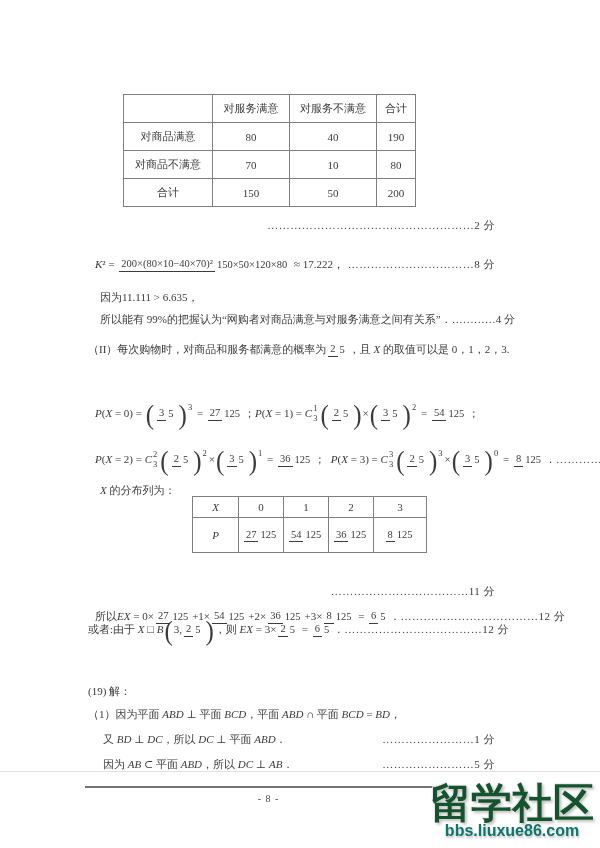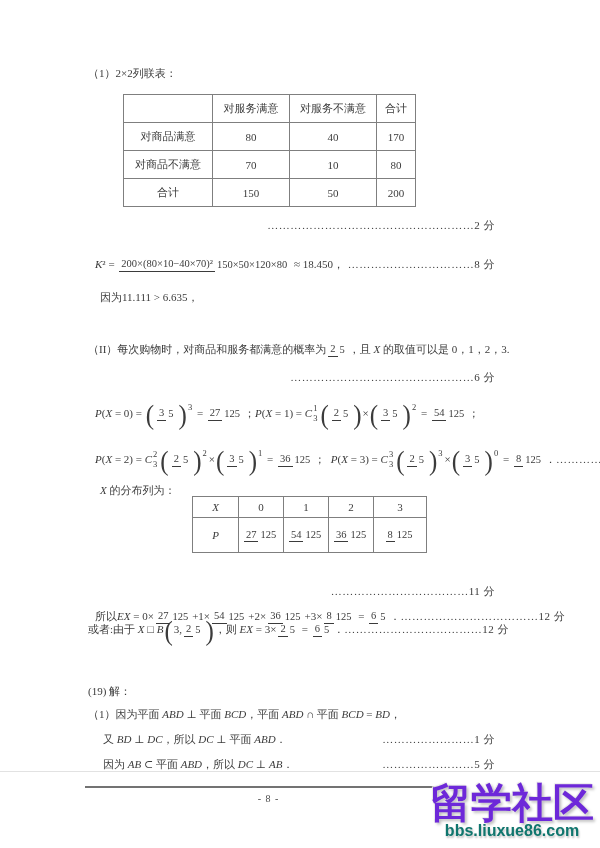--- a/index.html
+++ b/index.html
@@ -43,48 +43,45 @@
   .dtable .d4{width:48px;}
   td.lbl{font-style:italic;}
   .dtable .frac{margin:0 auto;}
   
   .faint-rule{position:absolute;top:771px;left:0;width:600px;height:1px;background:#e2e2e2;}
   .footer-rule{position:absolute;top:786px;left:85px;width:367px;height:2px;background:#737373;}
   .page-num{position:absolute;top:793px;left:85px;width:367px;text-align:center;
             font-size:10px;letter-spacing:1px;color:#4a4a4a;}
   .watermark{position:absolute;left:424px;top:782px;width:176px;text-align:center;
              font-family:"Liberation Sans","DejaVu Sans",sans-serif;}
-  .wm-title{font-size:41px;font-weight:bold;line-height:1.05;color:#6d28d9;
+  .wm-title{font-size:41px;font-weight:bold;line-height:1.05;color:#14532d;
             letter-spacing:0px;
             text-shadow:0 0 1px #d9d9d9,2px 2px 3px #bfbfbf,-1px -1px 1px #ececec;}
   .wm-url{font-size:16px;font-weight:bold;margin-top:-3px;color:#0f766e;
           text-shadow:0 0 1px #dcdcdc,1px 2px 2px #c4c4c4;}
 </style>
 </head>
 <body>
 
 <div class="page">
 
-  <div class="row" style="top:66px;height:16px">
-    <div class="mline"><span class="mt">（1）2×2列联表：</span></div>
-  </div>
 
   <table class="ctable">
     <tbody>
         <tr>
       <td class="c0"></td>
       <td class="c1">对服务满意</td>
       <td class="c2">对服务不满意</td>
       <td class="c3">合计</td>
     </tr>
     <tr>
       <td>对商品满意</td>
       <td>80</td>
       <td>40</td>
-      <td>170</td>
+      <td>190</td>
     </tr>
     <tr>
       <td>对商品不满意</td>
       <td>70</td>
       <td>10</td>
       <td>80</td>
     </tr>
     <tr>
       <td>合计</td>
       <td>150</td>
@@ -92,36 +89,36 @@
       <td>200</td>
     </tr>
   </tbody>
     </table>
 
   <div class="row end" style="top:219px;height:14px">
     <div class="leader">………………………………………………2 分</div>
   </div>
 
   <div class="row" style="top:243px;height:44px">
-    <div class="mline" style="padding-left:7px"><span class="mi">K</span><span class="mt">² = </span><span class="frac"><span class="fn">200×(80×10−40×70)²</span><span class="fd">150×50×120×80</span></span><span class="mt"> ≈ 18.450，</span></div>
+    <div class="mline" style="padding-left:7px"><span class="mi">K</span><span class="mt">² = </span><span class="frac"><span class="fn">200×(80×10−40×70)²</span><span class="fd">150×50×120×80</span></span><span class="mt"> ≈ 17.222，</span></div>
     <div class="leader">……………………………8 分</div>
   </div>
 
   <div class="row" style="top:290px;height:16px">
     <div class="mline" style="padding-left:12px"><span class="mt">因为11.111 &gt; 6.635，</span></div>
   </div>
 
+  <div class="row" style="top:312px;height:16px">
+    <div class="mline" style="padding-left:12px"><span class="mt">所以能有 99%的把握认为“网购者对商品满意与对服务满意之间有关系”．</span><span class="mt">…………4 分</span></div>
+  </div>
 
   <div class="row" style="top:335px;height:30px">
     <div class="mline"><span class="mt">（II）每次购物时，对商品和服务都满意的概率为</span><span class="frac"><span class="fn">2</span><span class="fd">5</span></span><span class="mt">，且 </span><span class="mi">X</span><span class="mt"> 的取值可以是 0，1，2，3.</span></div>
   </div>
 
-  <div class="row end" style="top:371px;height:14px">
-    <div class="leader">…………………………………………6 分</div>
-  </div>
 
   <div class="row" style="top:395px;height:38px">
     <div class="mline" style="padding-left:7px"><span class="mi">P</span><span class="mt">(</span><span class="mi">X</span><span class="mt"> = 0) = </span><span class="pf"><span class="paren">(</span><span class="frac"><span class="fn">3</span><span class="fd">5</span></span><span class="paren">)</span><span class="exp">3</span></span><span class="mt"> = </span><span class="frac"><span class="fn">27</span><span class="fd">125</span></span><span class="mt">；</span><span class="mi">P</span><span class="mt">(</span><span class="mi">X</span><span class="mt"> = 1) = </span><span class="cs"><span class="mi">C</span><span class="ss"><span class="sup">1</span><span class="sub">3</span></span></span><span class="pf"><span class="paren">(</span><span class="frac"><span class="fn">2</span><span class="fd">5</span></span><span class="paren">)</span></span><span class="mt">×</span><span class="pf"><span class="paren">(</span><span class="frac"><span class="fn">3</span><span class="fd">5</span></span><span class="paren">)</span><span class="exp">2</span></span><span class="mt"> = </span><span class="frac"><span class="fn">54</span><span class="fd">125</span></span><span class="mt">；</span></div>
   </div>
 
   <div class="row" style="top:441px;height:38px">
     <div class="mline" style="padding-left:7px"><span class="mi">P</span><span class="mt">(</span><span class="mi">X</span><span class="mt"> = 2) = </span><span class="cs"><span class="mi">C</span><span class="ss"><span class="sup">2</span><span class="sub">3</span></span></span><span class="pf"><span class="paren">(</span><span class="frac"><span class="fn">2</span><span class="fd">5</span></span><span class="paren">)</span><span class="exp">2</span></span><span class="mt">×</span><span class="pf"><span class="paren">(</span><span class="frac"><span class="fn">3</span><span class="fd">5</span></span><span class="paren">)</span><span class="exp">1</span></span><span class="mt"> = </span><span class="frac"><span class="fn">36</span><span class="fd">125</span></span><span class="mt">；  </span><span class="mi">P</span><span class="mt">(</span><span class="mi">X</span><span class="mt"> = 3) = </span><span class="cs"><span class="mi">C</span><span class="ss"><span class="sup">3</span><span class="sub">3</span></span></span><span class="pf"><span class="paren">(</span><span class="frac"><span class="fn">2</span><span class="fd">5</span></span><span class="paren">)</span><span class="exp">3</span></span><span class="mt">×</span><span class="pf"><span class="paren">(</span><span class="frac"><span class="fn">3</span><span class="fd">5</span></span><span class="paren">)</span><span class="exp">0</span></span><span class="mt"> = </span><span class="frac"><span class="fn">8</span><span class="fd">125</span></span><span class="mt">．</span></div>
     <div class="leader">…………2 分</div>
   </div>
 

